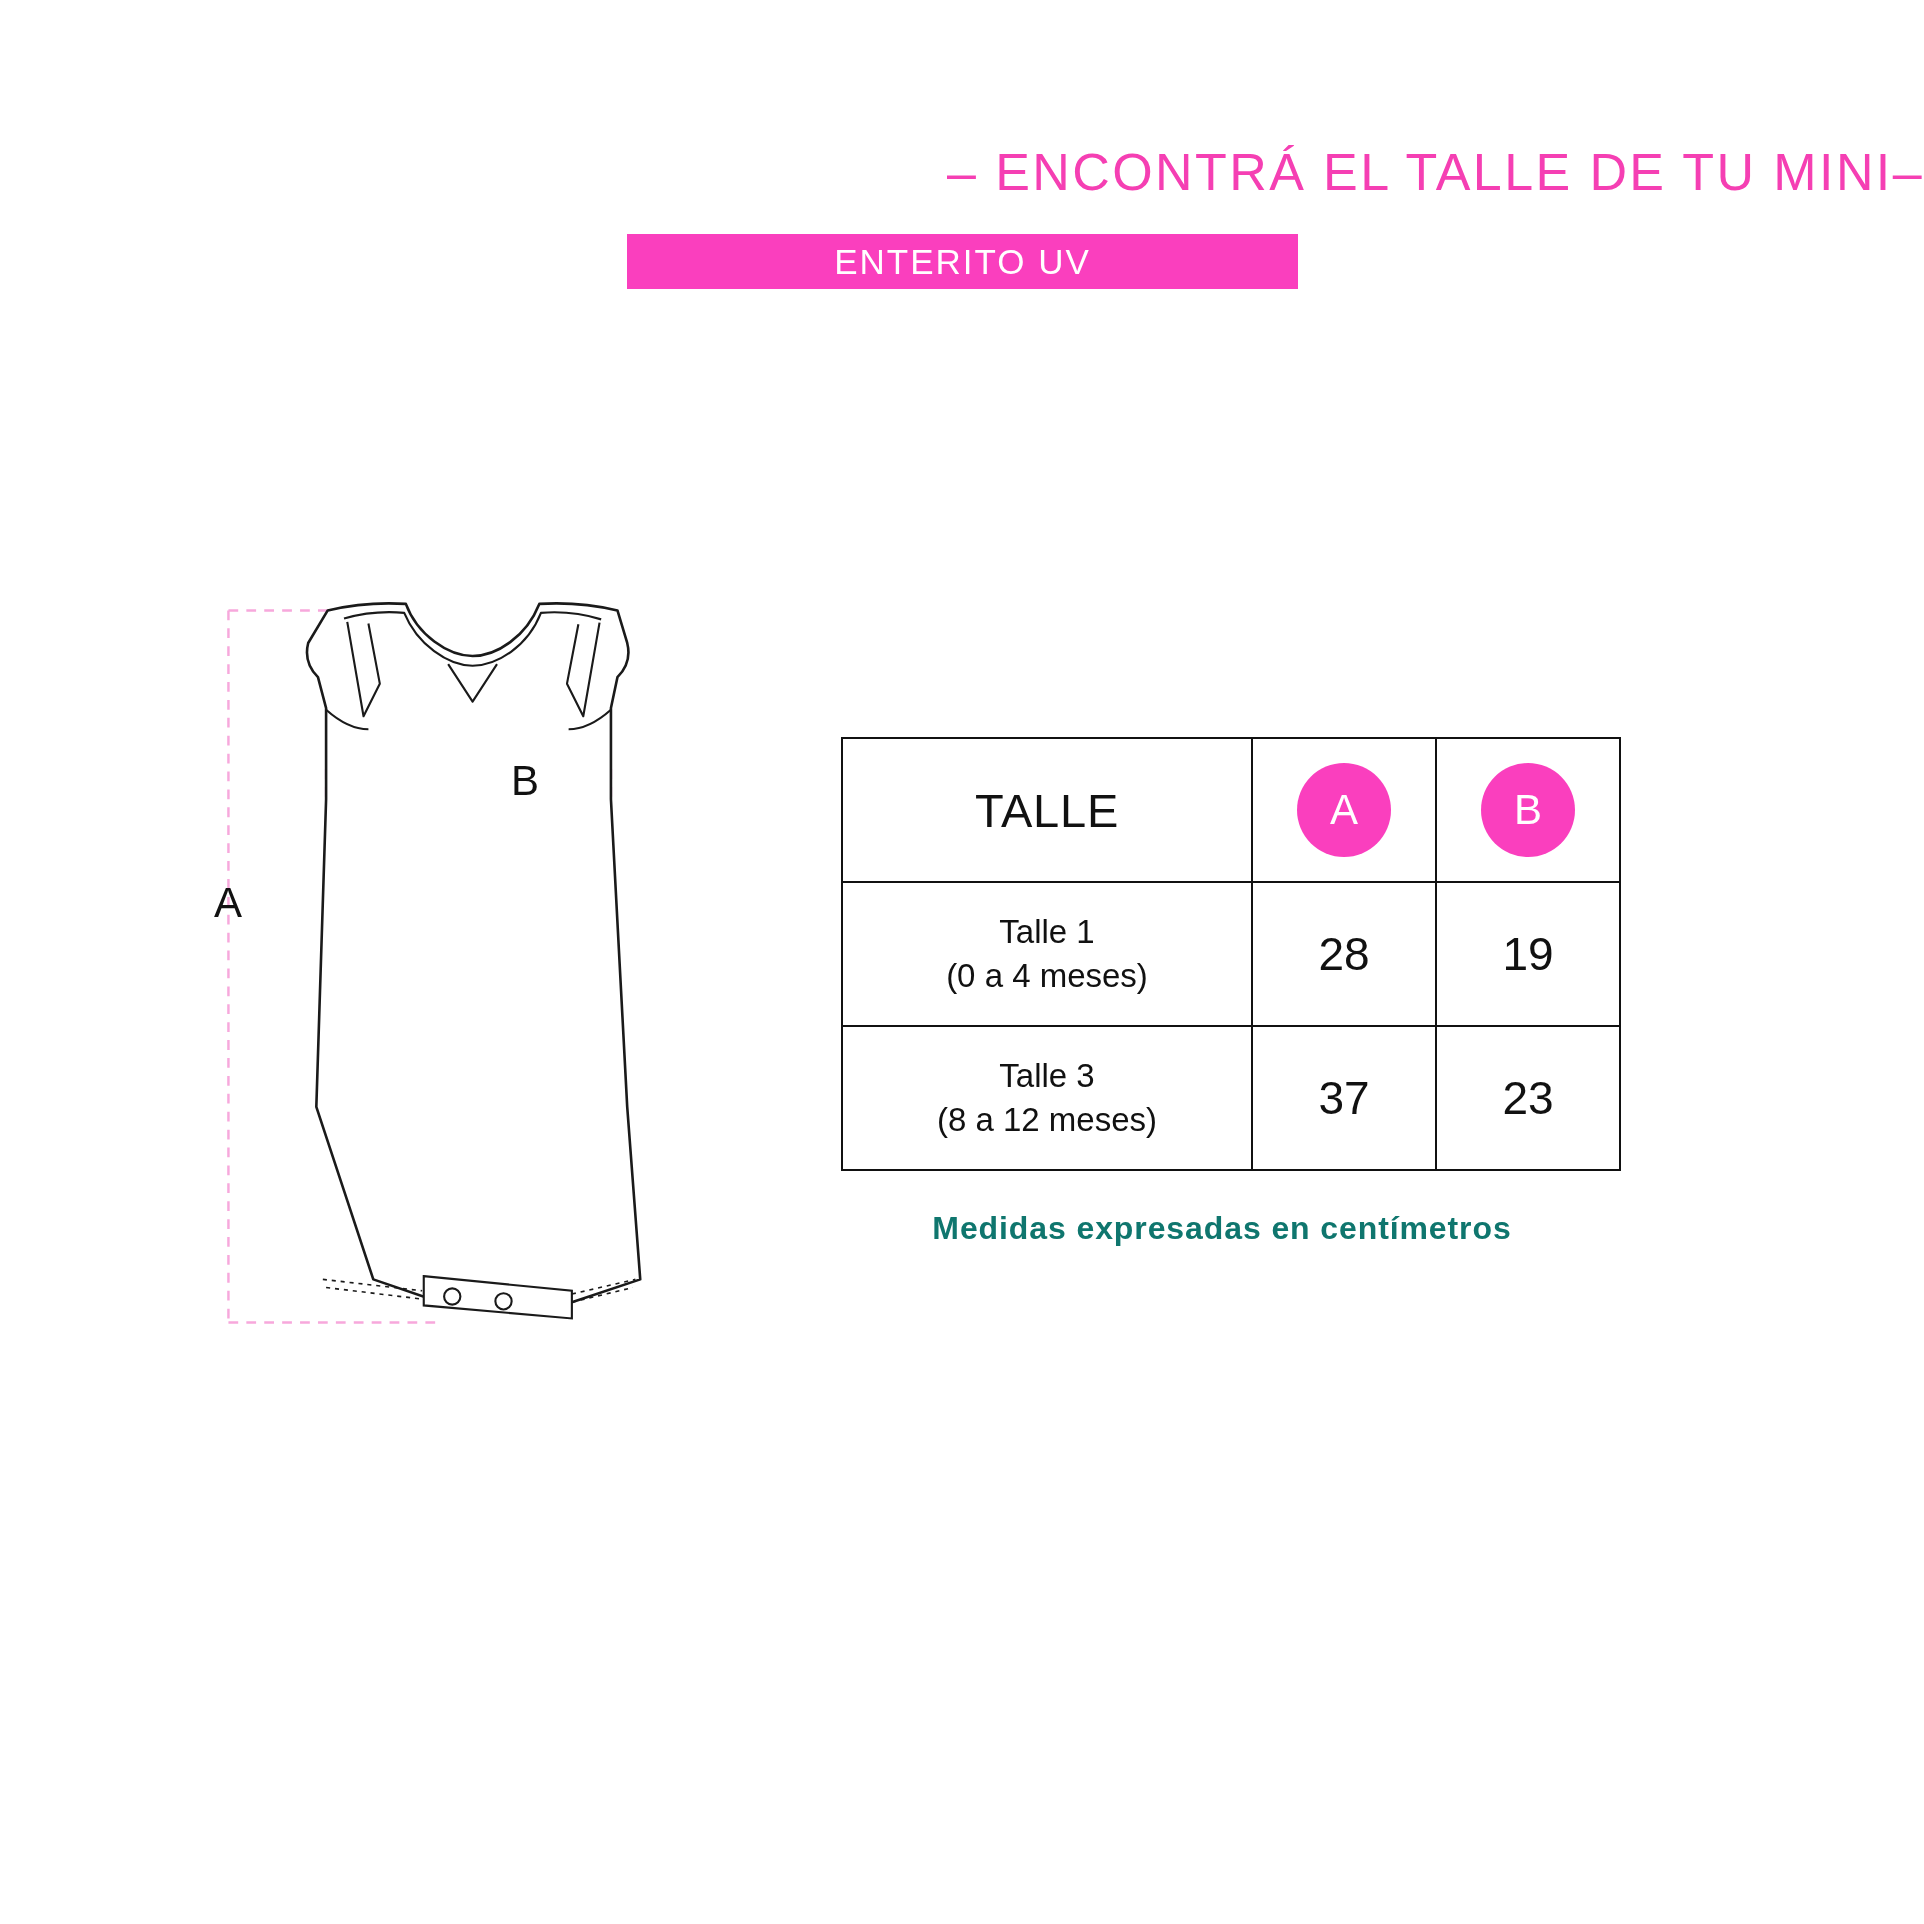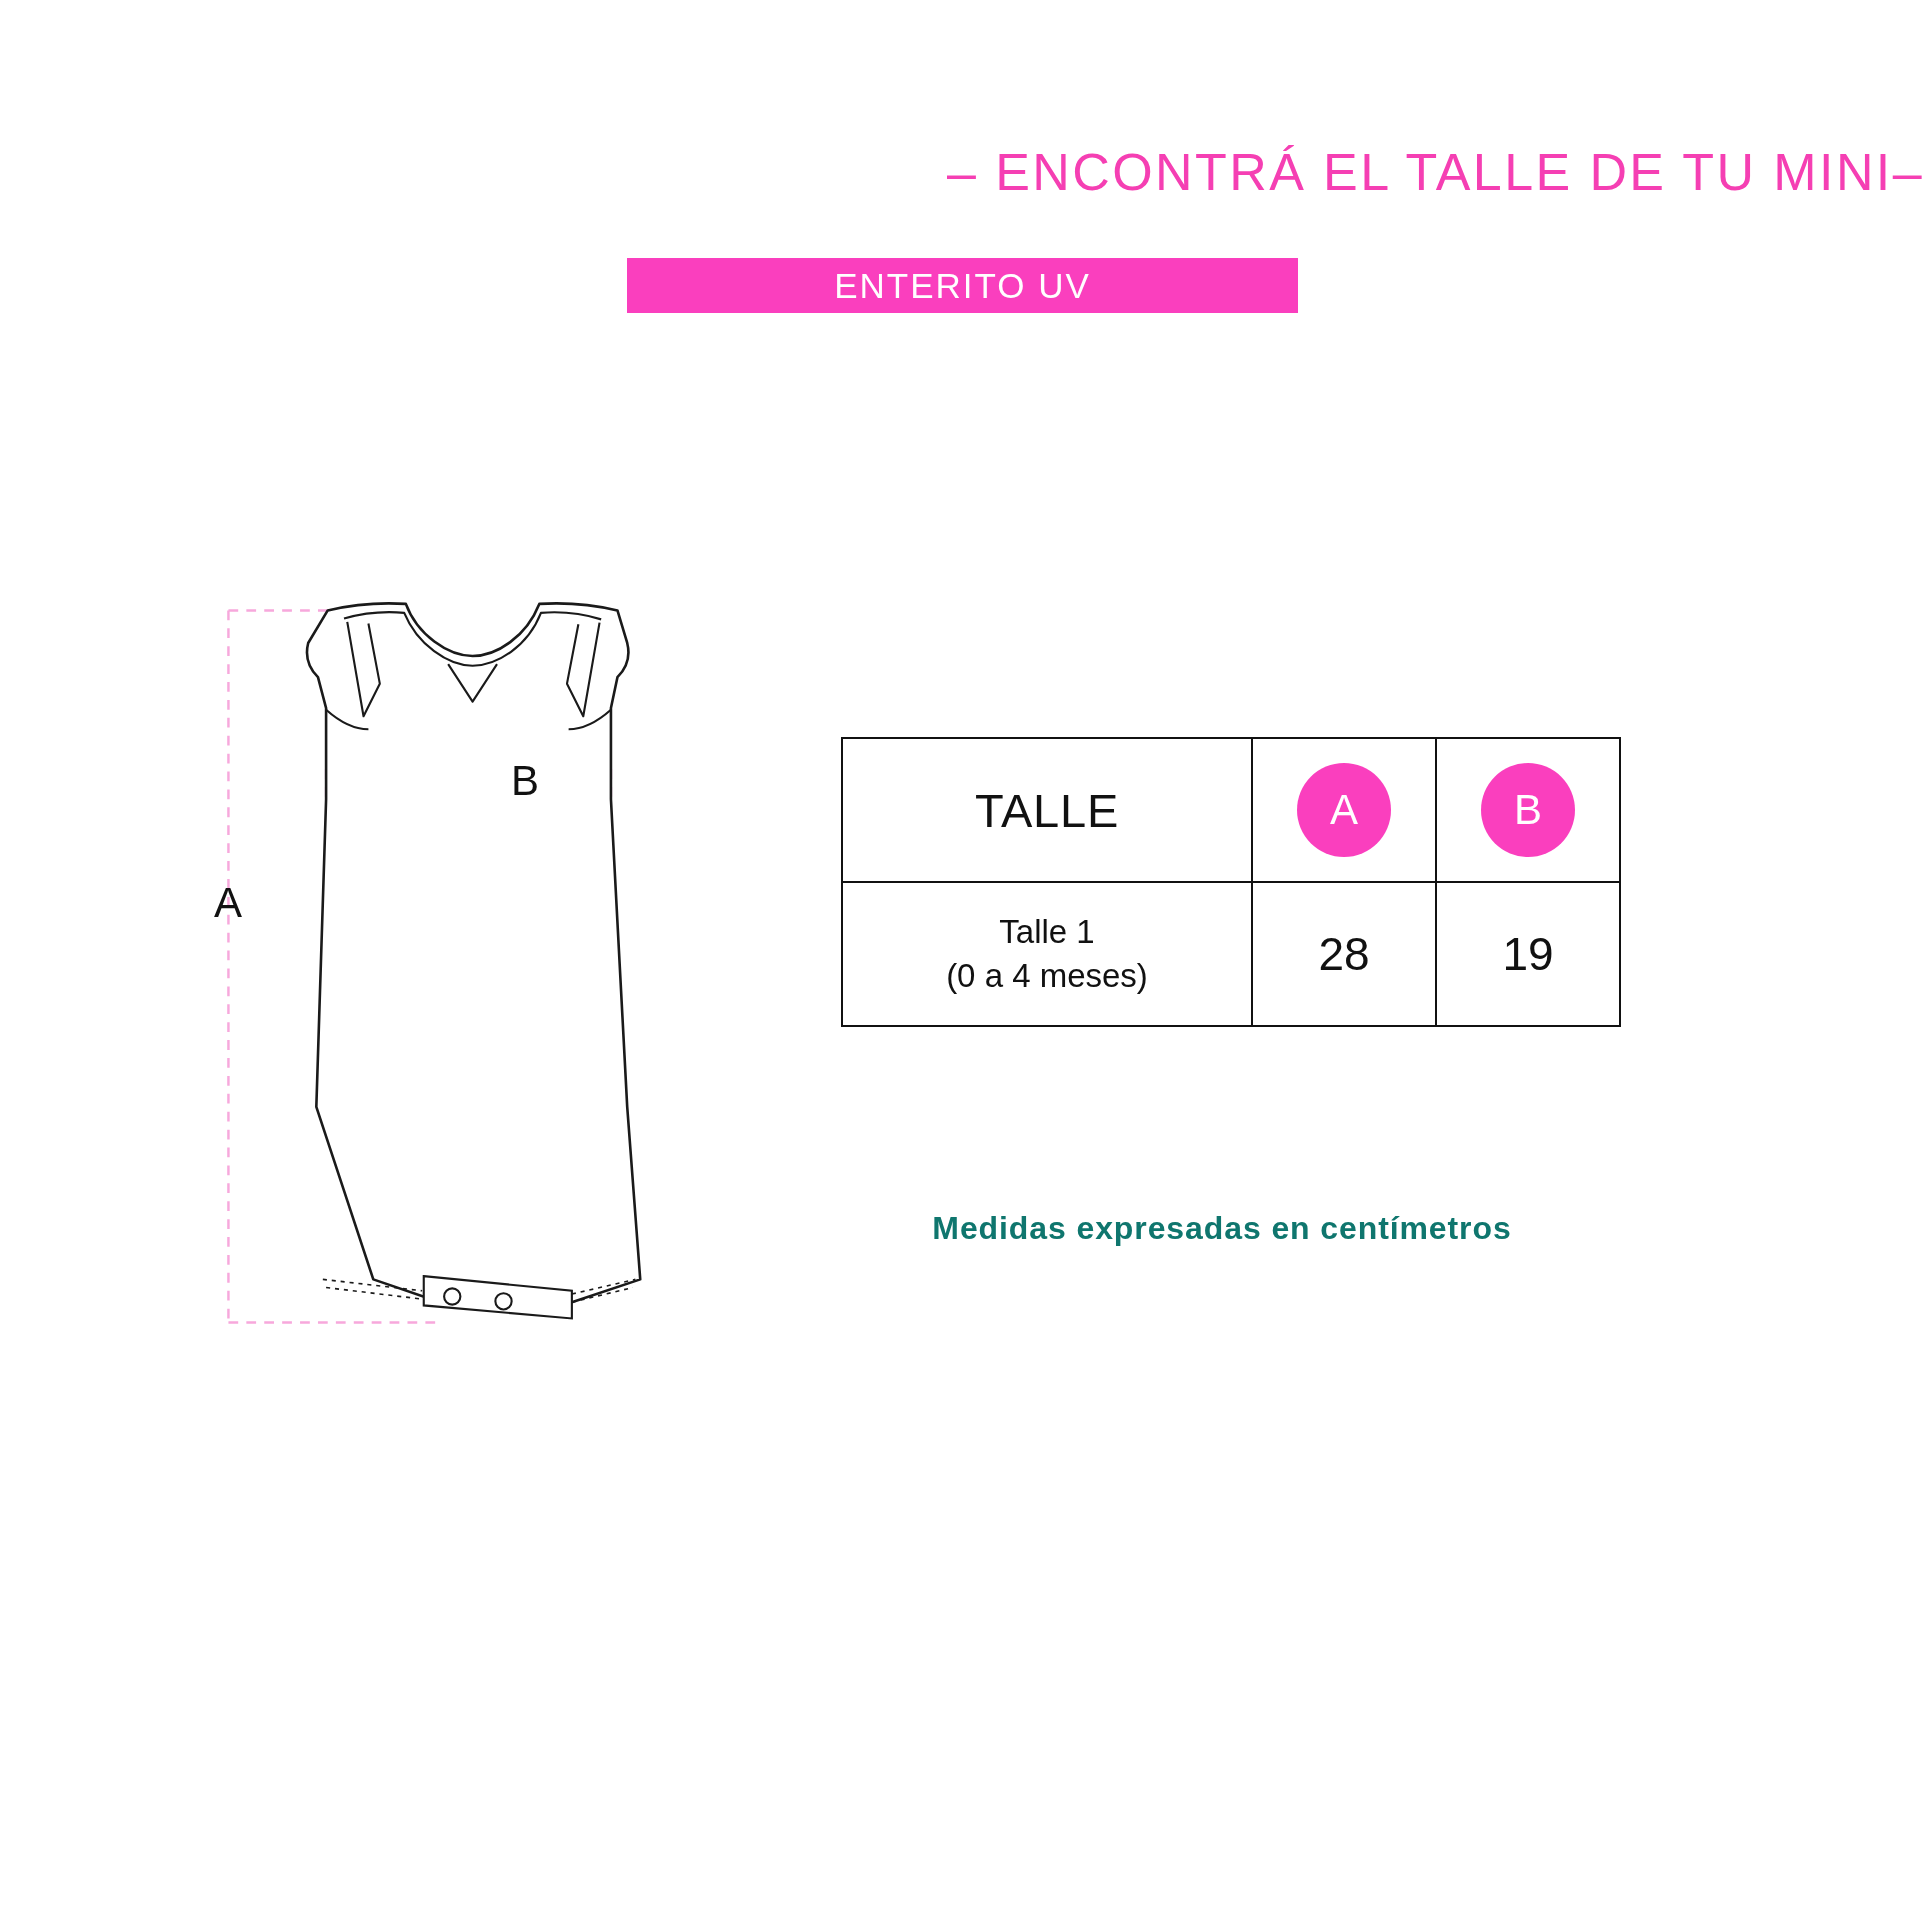--- a/index.html
+++ b/index.html
@@ -34,21 +34,20 @@
   .subtitle-band {
     position: absolute;
     top: 234px;
     left: 627px;
     width: 671px;
     height: 55px;
     background: #fa3fbe;
     display: flex;
     align-items: center;
     justify-content: center;
-    margin-top: 24px;
   }
   .subtitle-text {
     color: #ffffff;
     font-size: 35px;
     letter-spacing: 2px;
     font-weight: 400;
   }
 
   
   .illustration {
@@ -242,18 +241,32 @@
             <span class="sub">(0 a 4 meses)</span>
           </div>
         </td>
         <td>
           <span class="measure">28</span>
         </td>
         <td>
           <span class="measure">19</span>
         </td>
       </tr>
+      <tr class="data-row">
+        <td>
+          <div class="size-name">
+            <span>Talle 3</span>
+            <span class="sub">(8 a 12 meses)</span>
+          </div>
+        </td>
+        <td>
+          <span class="measure">37</span>
+        </td>
+        <td>
+          <span class="measure">23</span>
+        </td>
+      </tr>
     </tbody>
   </table>
 </div>
 
 <div class="footnote">Medidas expresadas en centímetros</div>
 
 
 </body></html>

